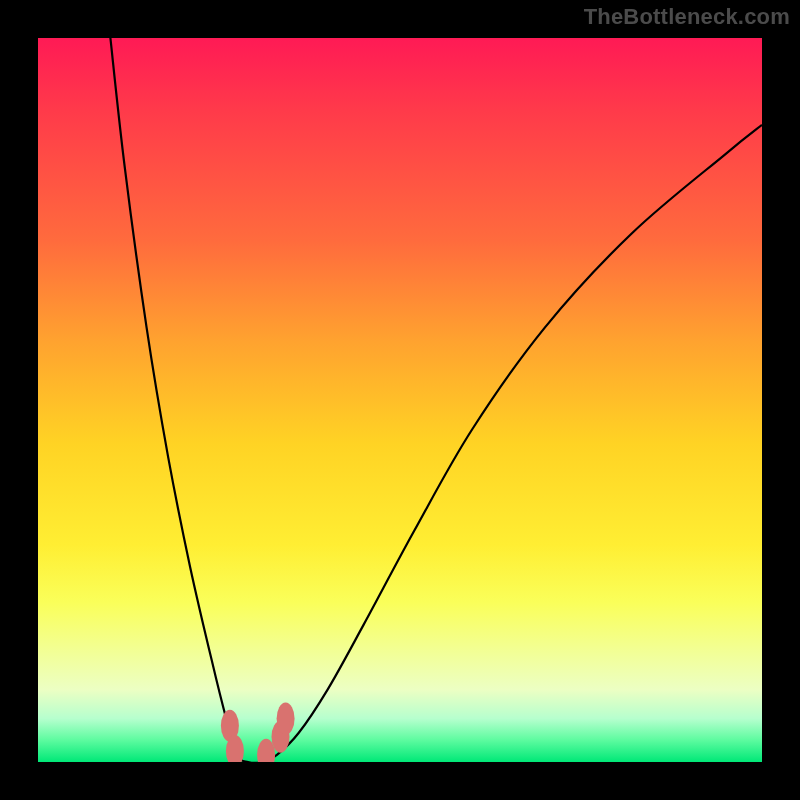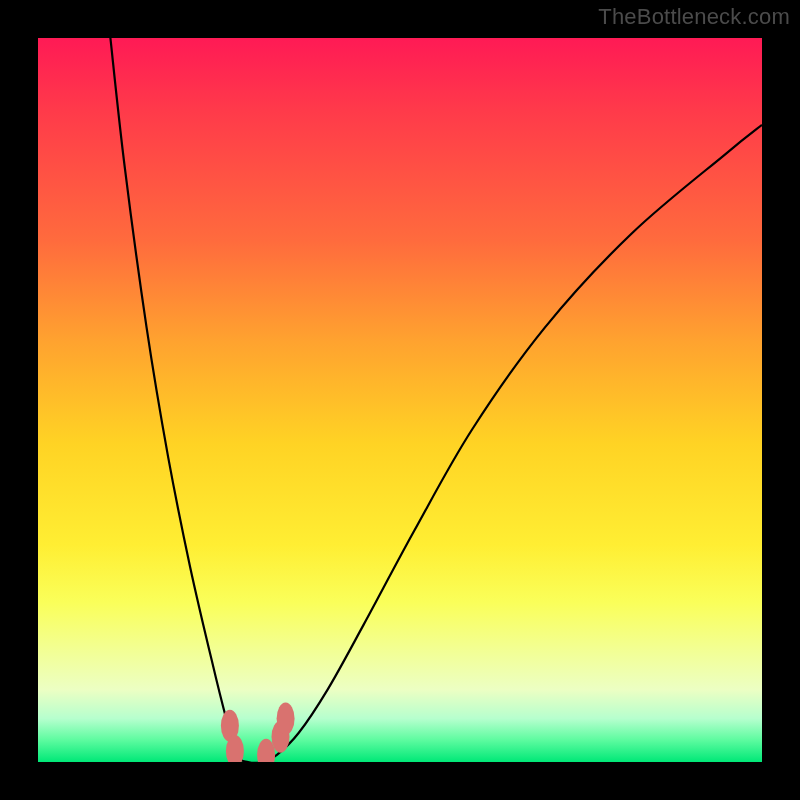--- a/index.html
+++ b/index.html
@@ -16,21 +16,21 @@
     width: 800px;
     height: 800px;
     background: #000;
   }
   .attribution {
     position: absolute;
     top: 4px;
     right: 10px;
     color: #4b4b4b;
     font-size: 22px;
-    font-weight: 400;
+    font-weight: 700;
     letter-spacing: 0.2px;
     z-index: 10;
   }
   .plot-area {
     position: absolute;
     left: 38px;
     top: 38px;
     width: 724px;
     height: 724px;
     overflow: hidden;

